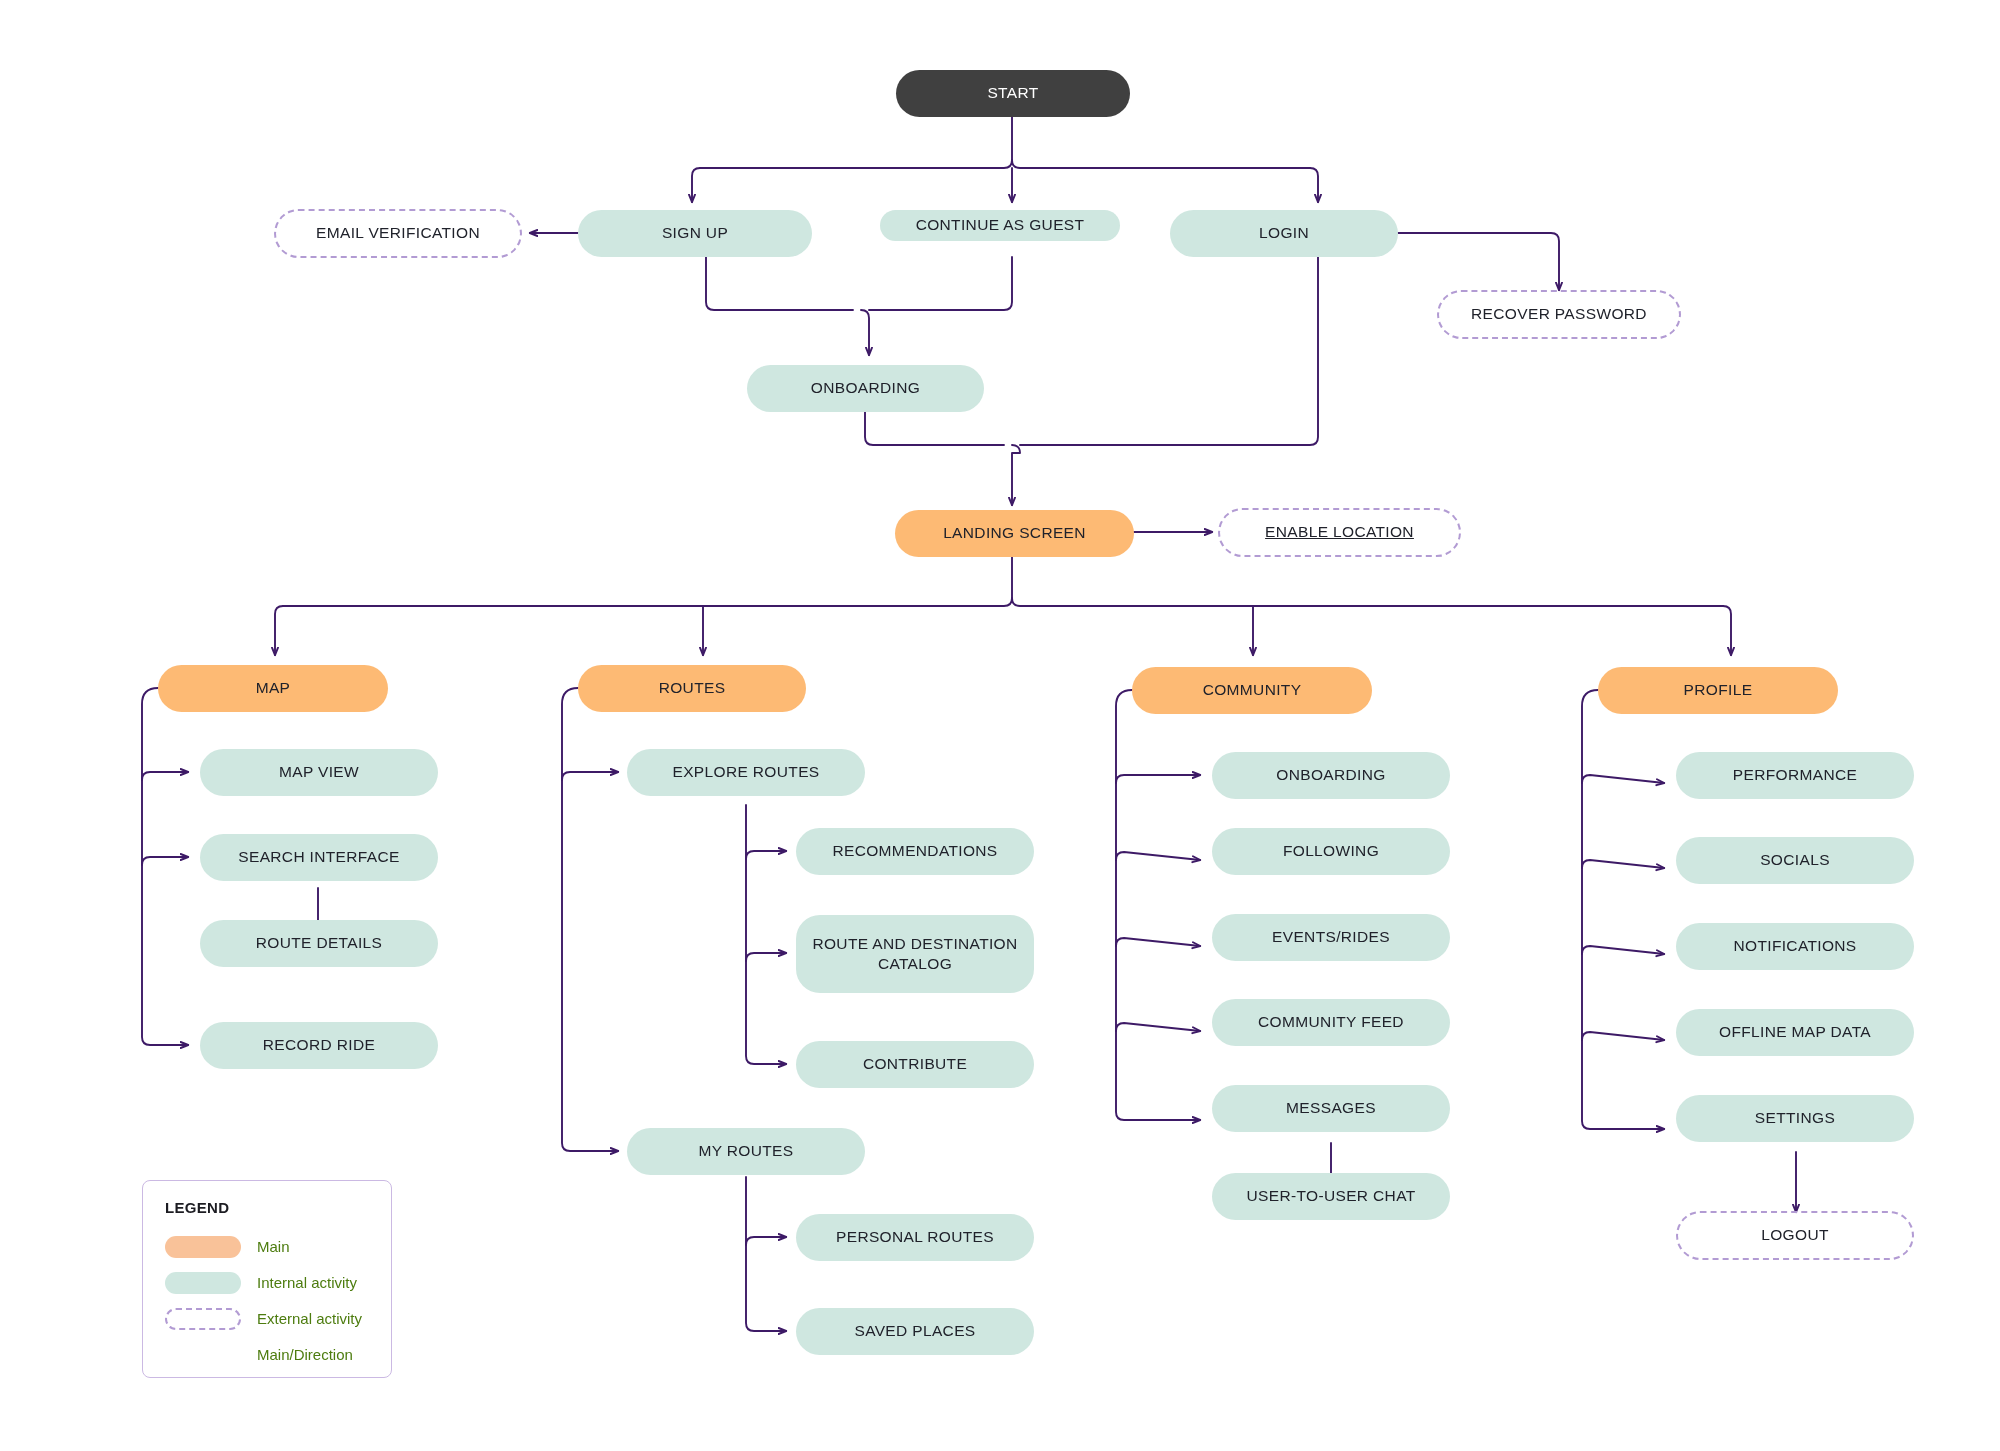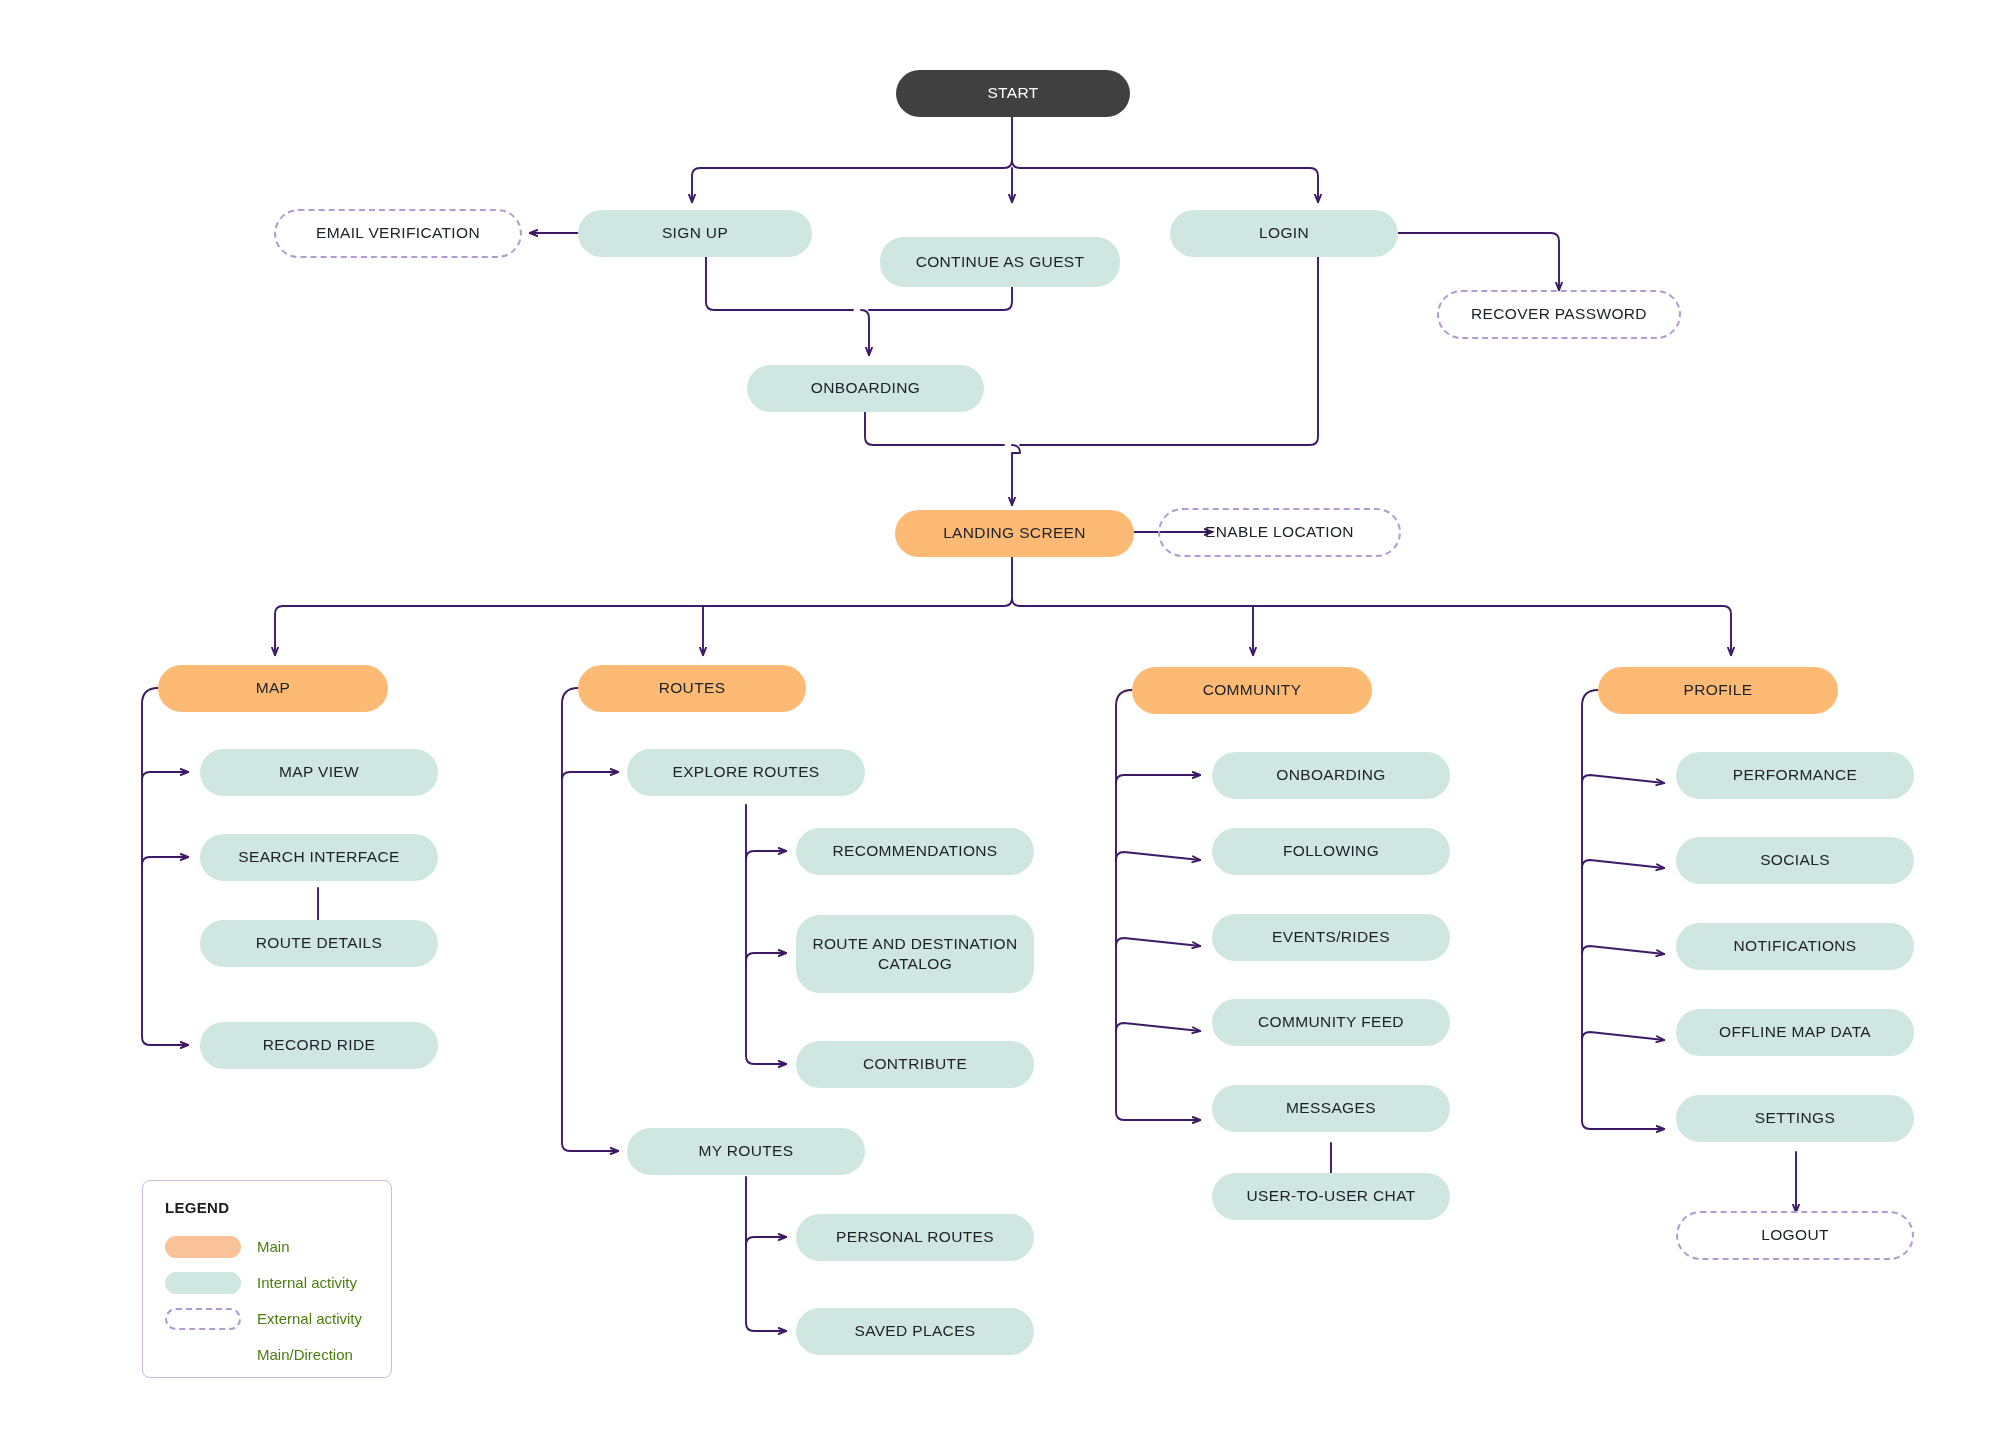--- a/index.html
+++ b/index.html
@@ -167,21 +167,21 @@
   </svg>
 
   <div class="node start" style="left:896px; top:70px; width:234px; height:47px;">
     <span>START</span>
   </div>
 
   <div class="node intern" style="left:578px; top:210px; width:234px; height:47px;">
     <span>SIGN UP</span>
   </div>
 
-  <div class="node intern" style="left:880px; top:210px; width:240px; height:50px;margin-top:27px;">
+  <div class="node intern" style="left:880px; top:210px; width:240px; height:31px;">
     <span>CONTINUE AS GUEST</span>
   </div>
 
   <div class="node intern" style="left:1170px; top:210px; width:228px; height:47px;">
     <span>LOGIN</span>
   </div>
 
   <div class="node extern" style="left:1437px; top:290px; width:244px; height:49px;">
     <span>RECOVER PASSWORD</span>
   </div>
@@ -191,21 +191,21 @@
   </div>
 
   <div class="node intern" style="left:747px; top:365px; width:237px; height:47px;">
     <span>ONBOARDING</span>
   </div>
 
   <div class="node main" style="left:895px; top:510px; width:239px; height:47px;">
     <span>LANDING SCREEN</span>
   </div>
 
-  <div class="node extern" style="left:1158px; top:508px; width:243px; height:49px;">
+  <div class="node extern" style="left:1218px; top:508px; width:243px; height:49px;text-decoration:underline;">
     <span>ENABLE LOCATION</span>
   </div>
 
   <div class="node main" style="left:158px; top:665px; width:230px; height:47px;">
     <span>MAP</span>
   </div>
   <div class="node intern" style="left:200px; top:749px; width:238px; height:47px;">
     <span>MAP VIEW</span>
   </div>
   <div class="node intern" style="left:200px; top:834px; width:238px; height:47px;">

